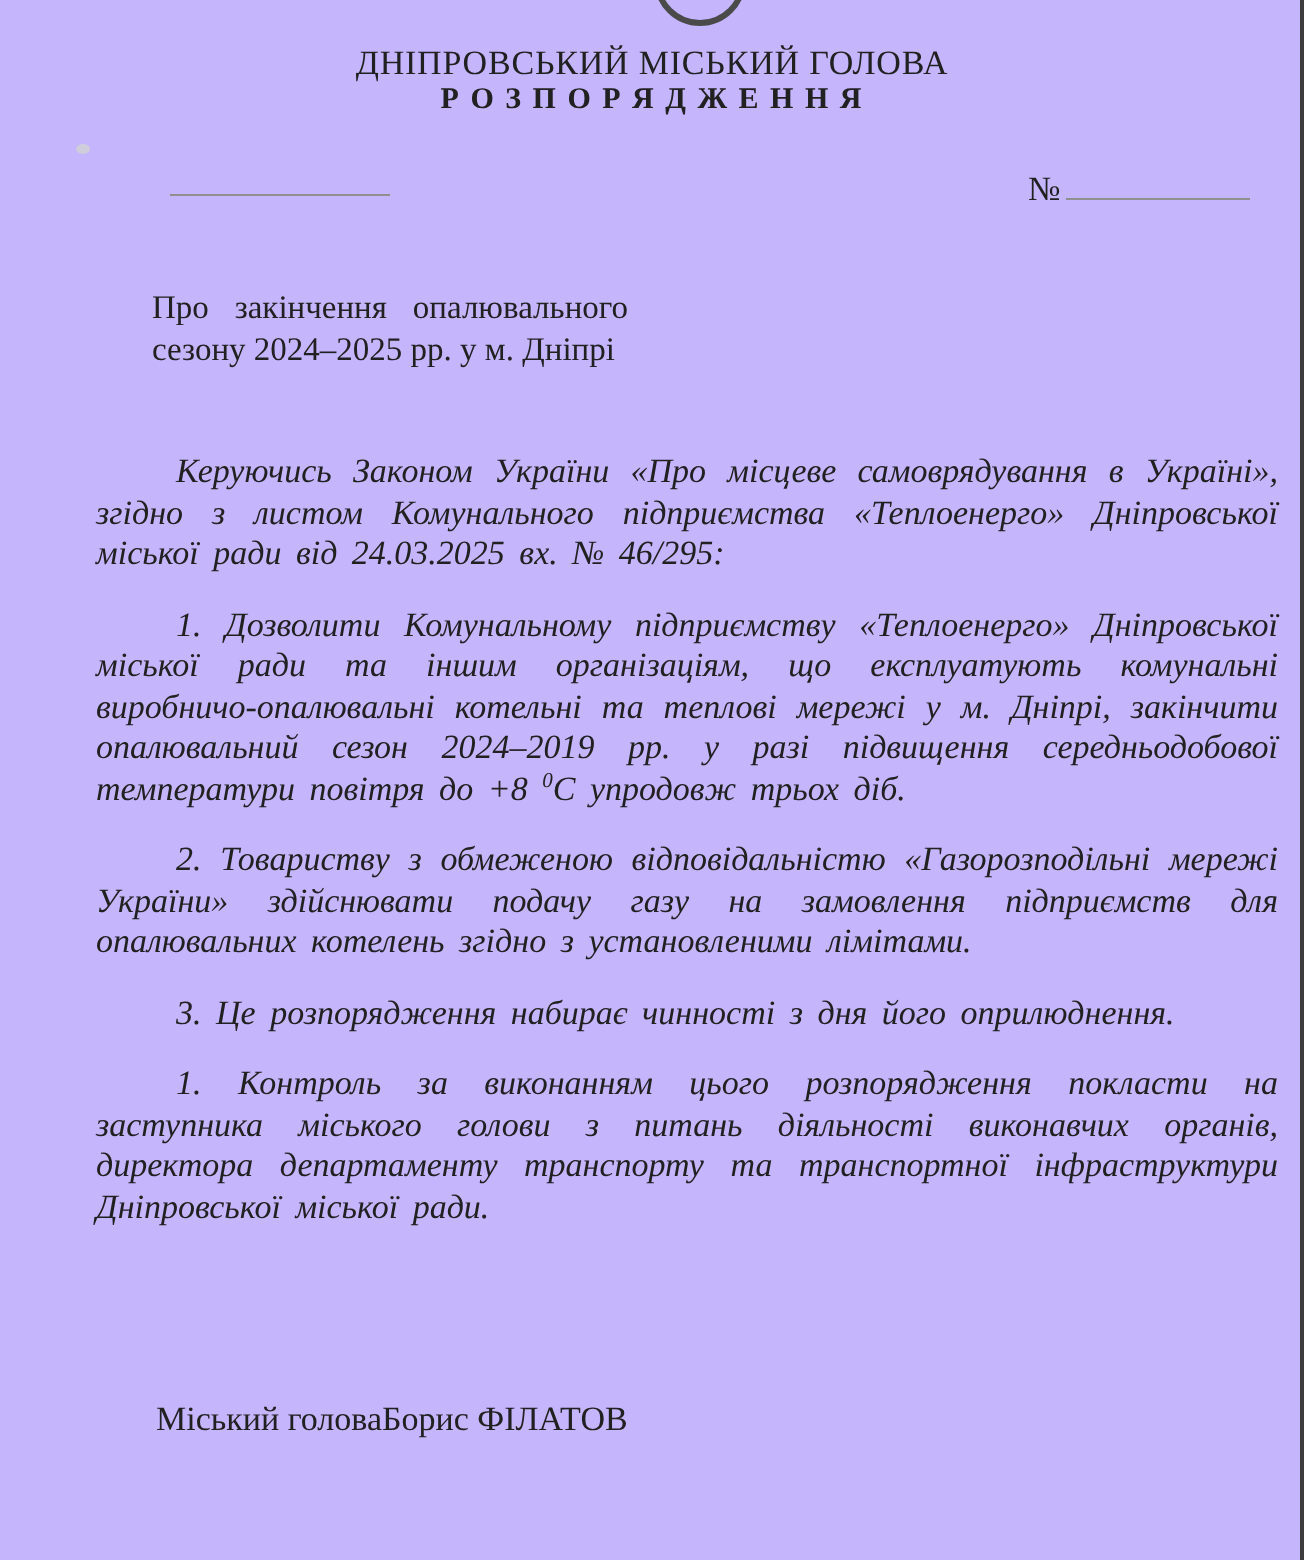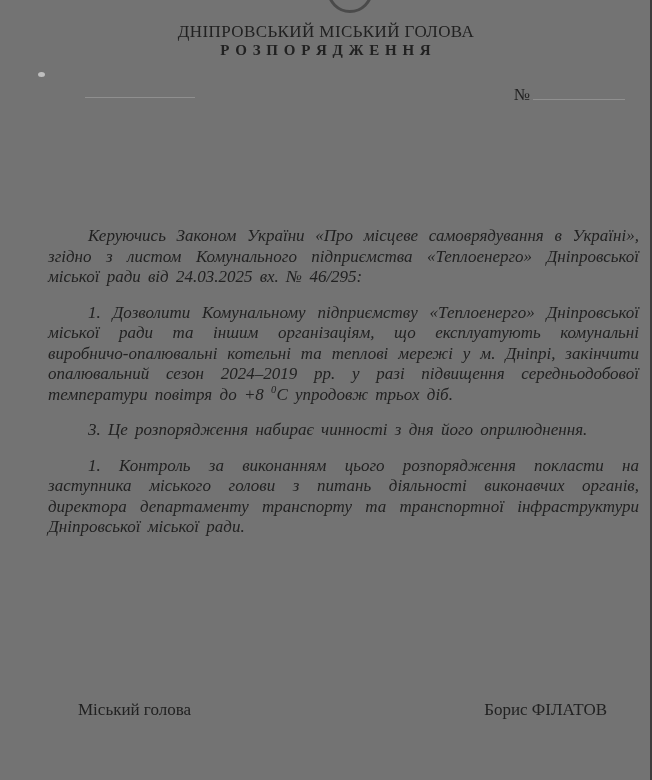--- a/index.html
+++ b/index.html
@@ -1,17 +1,17 @@
 <!DOCTYPE html>
 <html><head>
 <meta charset="utf-8">
 <style>
   html,body{margin:0;padding:0;background:#e8e8e8;}
   .page{
-    position:relative;width:652px;height:780px;background:#737373;
+    position:relative;width:652px;height:780px;background:#c4b5fd;
     font-family:"Liberation Serif","DejaVu Serif",serif;color:#212121;
     overflow:hidden;margin:0 auto;
   }
   .org-name{
     position:absolute;top:22px;left:0;width:100%;text-align:center;
     font-size:17px;letter-spacing:0.4px;white-space:nowrap;
   }
   .doc-type{
     position:absolute;top:42px;left:0;width:100%;text-align:center;
     font-size:15px;font-weight:bold;letter-spacing:1px;white-space:nowrap;
@@ -34,21 +34,21 @@
     font-size:16.5px;line-height:21px;text-align:justify;
   }
   .body-block{
     position:absolute;left:48px;top:226px;width:591px;
     font-size:17px;line-height:20.5px;text-align:justify;word-spacing:3px;font-style:italic;
   }
   .body-block p{margin:0 0 15px 0;text-indent:40px;}
   .body-block sup{font-size:0.62em;line-height:0;vertical-align:super;}
   .signature-row{
     position:absolute;left:78px;right:45px;top:700px;
-    display:flex;justify-content:space-between;align-items:baseline;
+    display:flex;align-items:baseline;
     font-size:17px;
   }
   .scan-edge{
     position:absolute;top:0;right:0;width:2.5px;height:780px;background:#3d3d3d;
   }
   .scan-speck{
     position:absolute;left:38px;top:72px;width:7px;height:5px;
     background:#d2d2d2;border-radius:50%;opacity:.8;
   }
 </style>
@@ -60,24 +60,26 @@
   <div class="emblem"></div>
 
   <div class="org-name">ДНІПРОВСЬКИЙ МІСЬКИЙ ГОЛОВА</div>
   <div class="doc-type">Р О З П О Р Я Д Ж Е Н Н Я</div>
 
   <div class="date-blank"></div>
   <div class="num-wrap">
     <span>№</span><span class="num-blank"></span>
   </div>
 
+  <div class="subject">Про закінчення опалювального сезону 2024–2025 рр. у м. Дніпрі</div>
 
   <main class="body-block">
     <p>Керуючись Законом України «Про місцеве самоврядування в Україні», згідно з листом Комунального підприємства «Теплоенерго» Дніпровської міської ради від 24.03.2025 вх. № 46/295:</p>
     <p><span>1. Дозволити Комунальному підприємству «Теплоенерго» Дніпровської міської ради та іншим організаціям, що експлуатують комунальні виробничо-опалювальні котельні та теплові мережі у м. Дніпрі, закінчити опалювальний сезон 2024–2019 рр. у разі підвищення середньодобової температури повітря до +8 </span><sup>0</sup><span>С упродовж трьох діб.</span></p>
+    <p>2. Товариству з обмеженою відповідальністю «Газорозподільні мережі України» здійснювати подачу газу на замовлення підприємств для опалювальних котелень згідно з установленими лімітами.</p>
     <p>3. Це розпорядження набирає чинності з дня його оприлюднення.</p>
     <p>1. Контроль за виконанням цього розпорядження покласти на заступника міського голови з питань діяльності виконавчих органів, директора департаменту транспорту та транспортної інфраструктури Дніпровської міської ради.</p>
   </main>
 
   <div class="signature-row">
     <span>Міський голова</span>
     <span>Борис ФІЛАТОВ</span>
   </div>
 
   <div class="scan-speck"></div>

